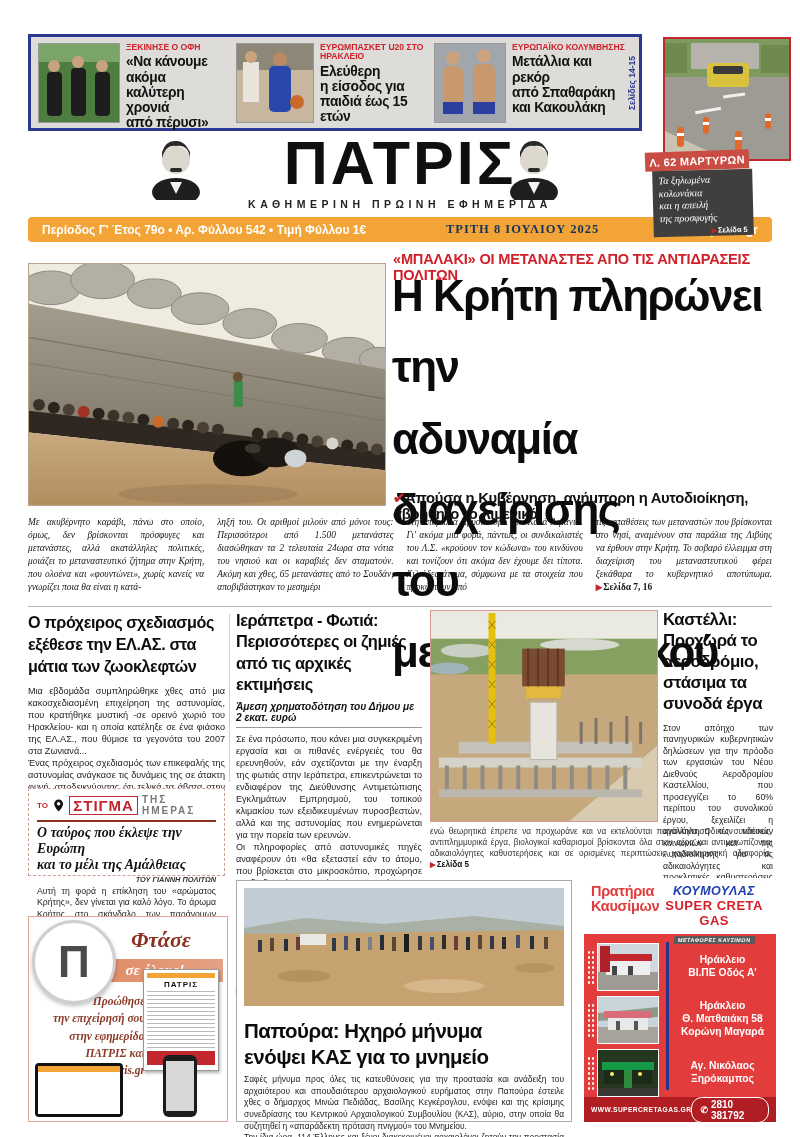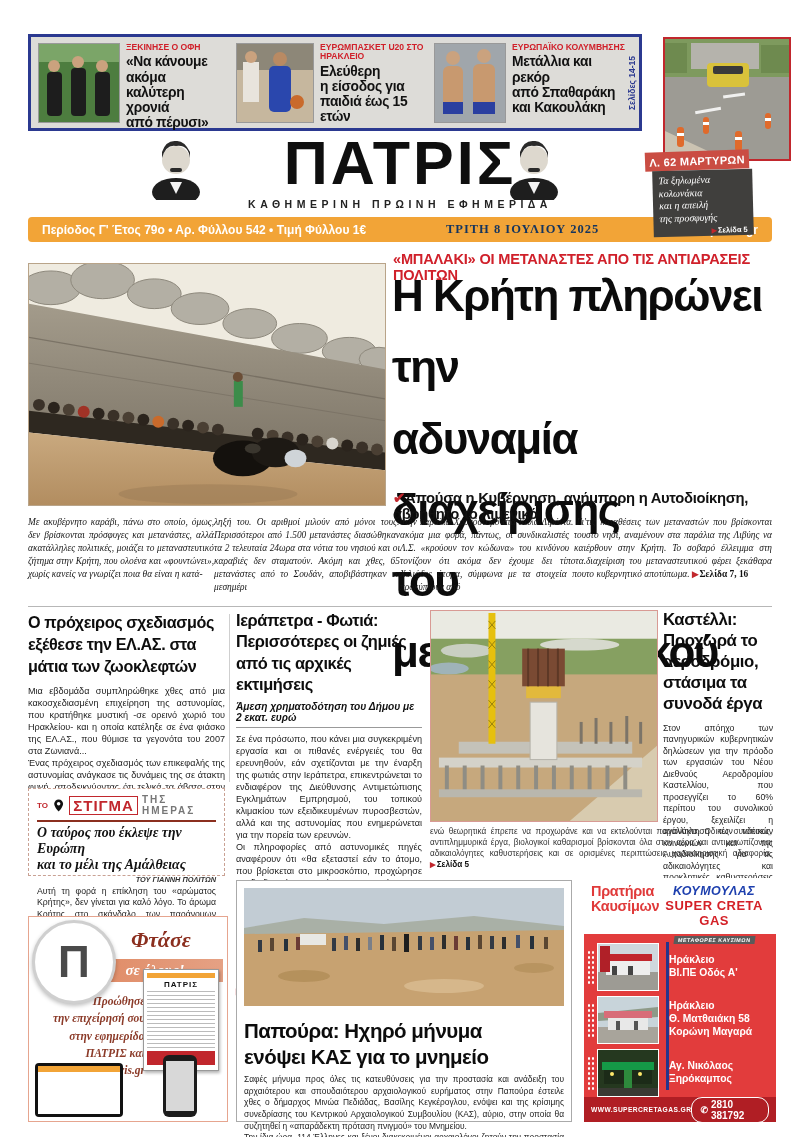--- a/index.html
+++ b/index.html
@@ -48,21 +48,21 @@
   .martyron-note .pg{display:block;text-align:right;font-size:7.5px;font-weight:800;font-style:normal;
                      font-family:"Liberation Sans",sans-serif;margin-top:2px;}
 
   
   .lead-kicker{left:393px;top:251px;width:382px;color:#d0202a;font-weight:800;font-size:14.6px;letter-spacing:-0.2px;}
   .main-photo{left:28px;top:263px;width:358px;height:243px;border:1px solid #b9a489;box-sizing:border-box;}
   .headline{left:392px;top:260px;width:384px;font-size:44px;line-height:1.62;font-weight:900;
             letter-spacing:-1.5px;color:#0b0b0b;}
   .subhead{left:393px;top:489px;width:382px;font-size:14.8px;font-weight:900;color:#111;letter-spacing:-0.3px;}
   .subhead .chk{color:#c1272d;font-weight:900;}
-  .lead-cols{left:28px;top:516px;width:744px;display:flex;}
+  .lead-cols{left:28px;top:516px;width:744px;display:flex;gap:13px;}
   .lead-cols .col{flex:1;font-family:"Liberation Serif",serif;font-style:italic;font-size:9.4px;
                   line-height:1.38;color:#161616;text-align:justify;}
   .divider{left:28px;top:606px;width:744px;height:1px;background:#b7b7b7;}
   .vsep{left:229px;top:614px;width:1px;height:168px;background:#cfcfcf;}
 
   
   .police{left:28px;top:612px;width:197px;}
   .police .ttl{font-size:16.2px;font-weight:900;line-height:1.35;color:#0d0d0d;letter-spacing:-0.4px;}
   .small-body{font-size:9.1px;line-height:1.32;color:#222;text-align:justify;}
   .police .small-body{margin-top:7px;}
@@ -126,21 +126,21 @@
   .fuel .brand .b1{color:#1d3fae;font-weight:900;font-style:italic;font-size:12.5px;letter-spacing:0.5px;}
   .fuel .brand .b2{color:#d42027;font-weight:900;font-size:13px;letter-spacing:0.5px;}
   .fuel .brand .b3{display:inline-block;background:#5a5a5a;color:#fff;font-size:5.4px;font-weight:700;
                    padding:1px 4px;transform:skewX(-8deg);margin-top:1px;letter-spacing:0.5px;}
   .fuel .rows{position:relative;padding:6px 0 0 0;}
   .fuel .bracket{position:absolute;left:82px;top:8px;width:3px;height:148px;background:#27348b;}
   .fuel .row{display:flex;align-items:center;height:53px;position:relative;}
   .fuel .row .dots{width:8px;height:34px;margin-left:3px;
       background-image:radial-gradient(#fff 0.8px,transparent 1.3px);background-size:4px 5px;}
   .fuel .row svg{border:1px solid #fff;margin-left:2px;}
-  .fuel .row .loc{flex:1;color:#fff;font-weight:800;font-size:10.3px;line-height:1.25;text-align:left;padding-left:10px;}
+  .fuel .row .loc{flex:1;color:#fff;font-weight:800;font-size:10.3px;line-height:1.25;text-align:center;padding-left:10px;}
   .fuel .bar{position:absolute;left:0;bottom:0;width:100%;height:25px;background:#b01e24;display:flex;
              align-items:center;justify-content:space-between;padding:0 7px;box-sizing:border-box;}
   .fuel .bar .site{color:#fff;font-weight:800;font-size:6.7px;letter-spacing:0.4px;}
   .fuel .bar .pill{border:1.5px solid #fff;border-radius:11px;color:#fff;font-weight:800;font-size:10px;
                    padding:1px 8px;display:flex;align-items:center;gap:3px;}
   .fuel .bar .pill .ph{font-size:9px;}
 </style>
 </head>
 <body>
 

